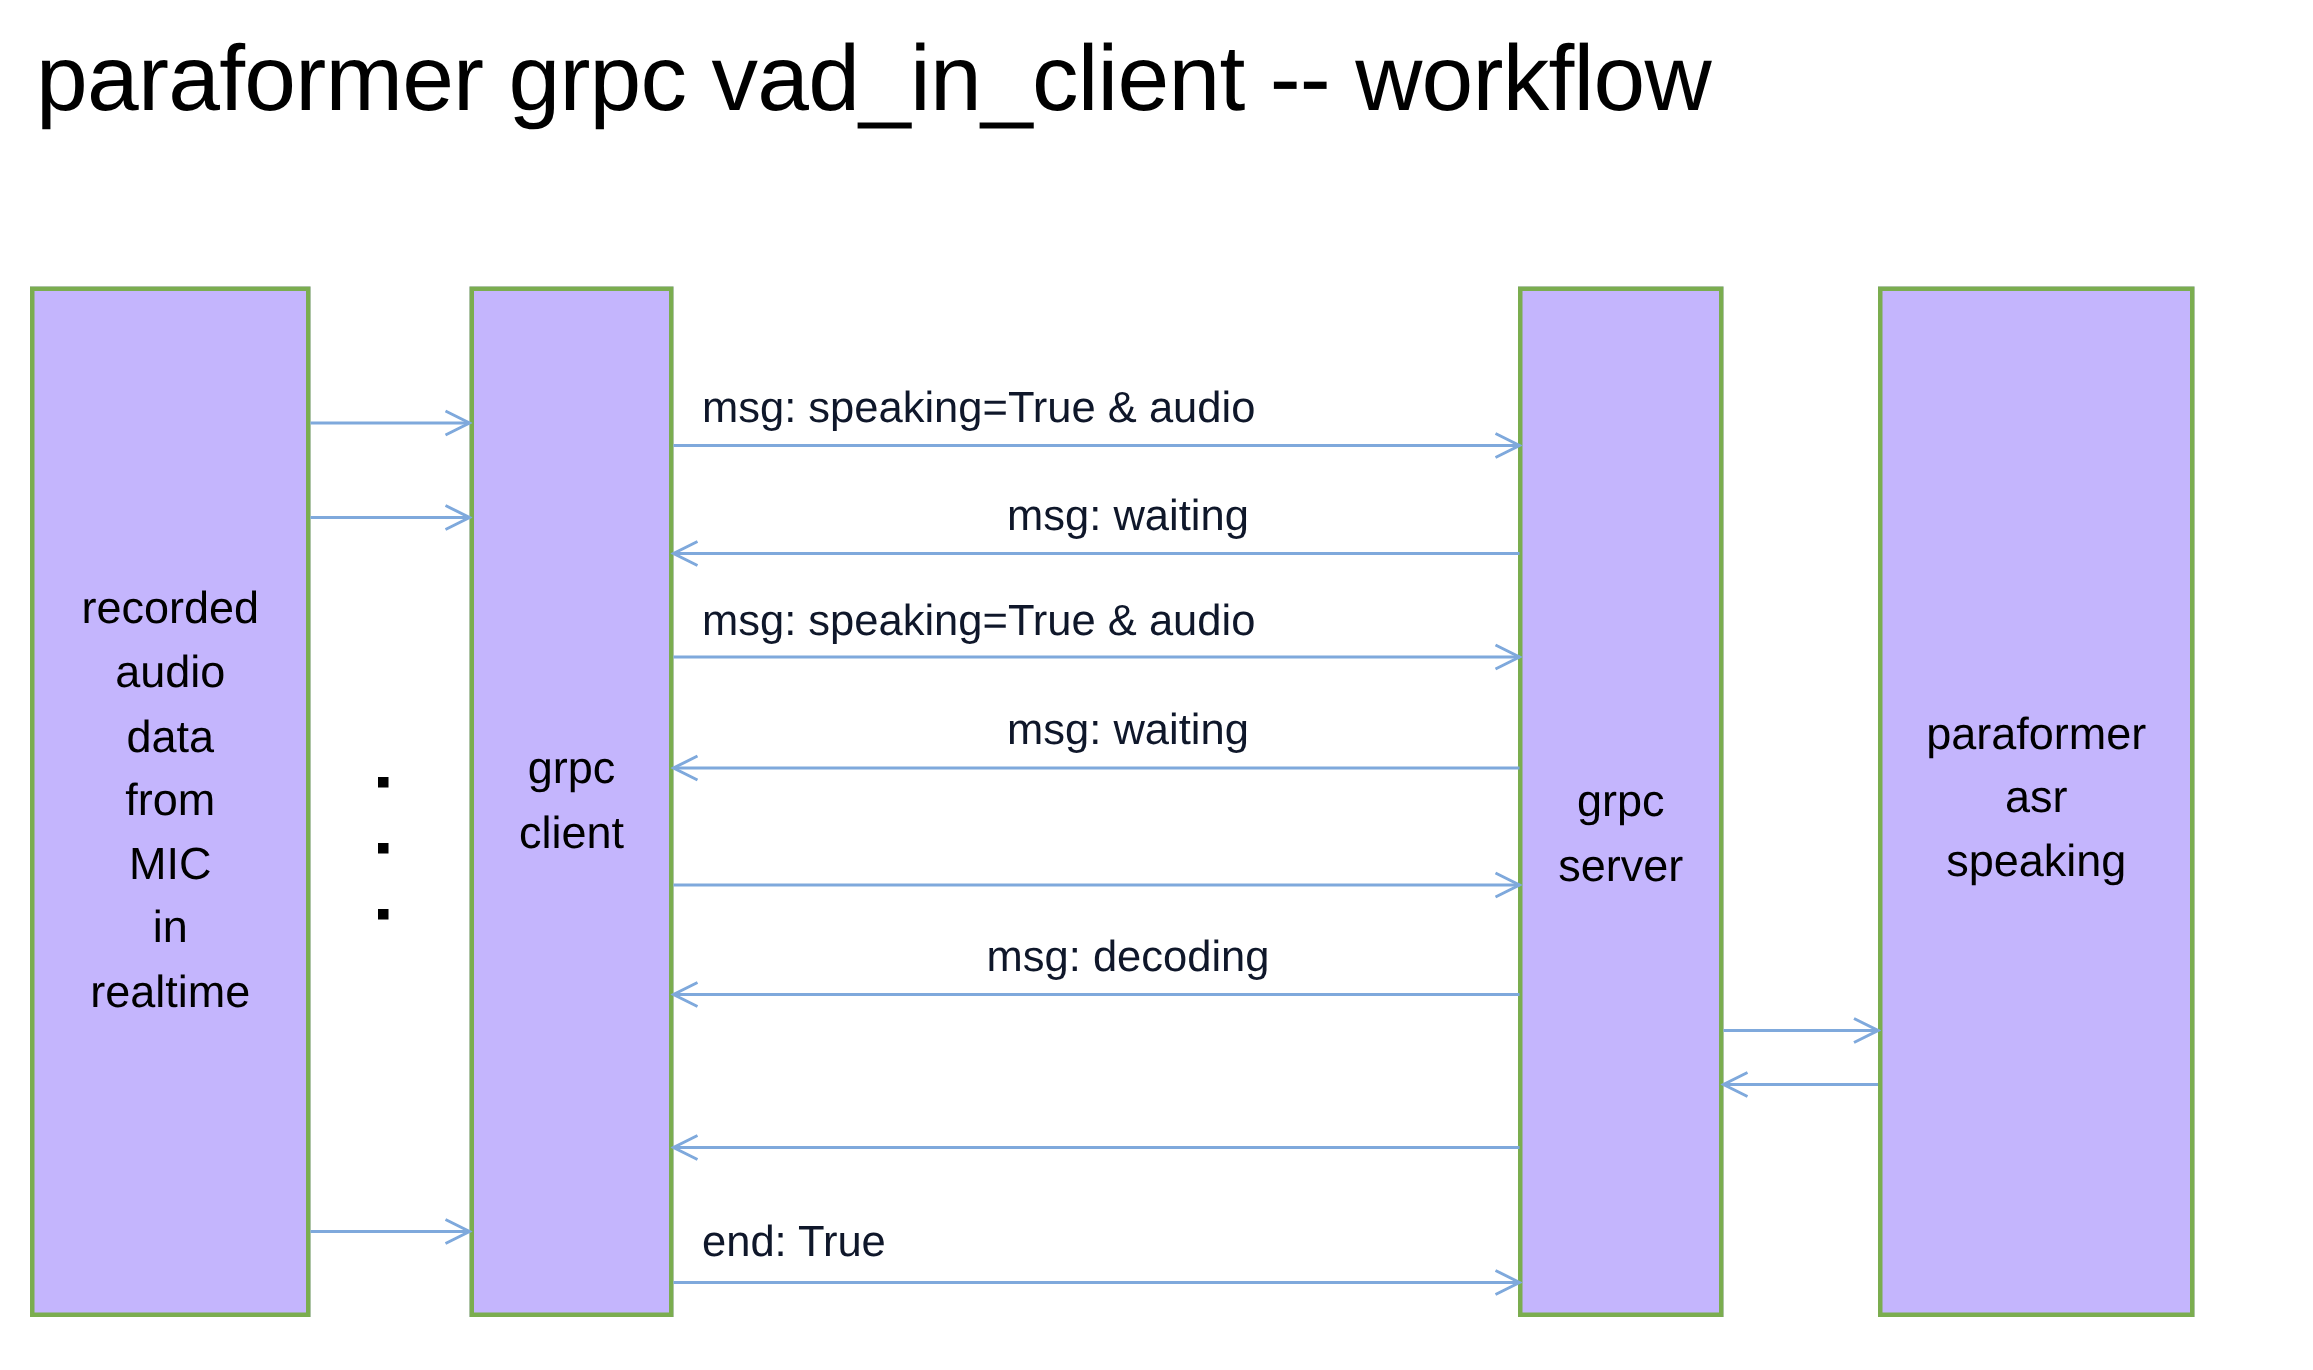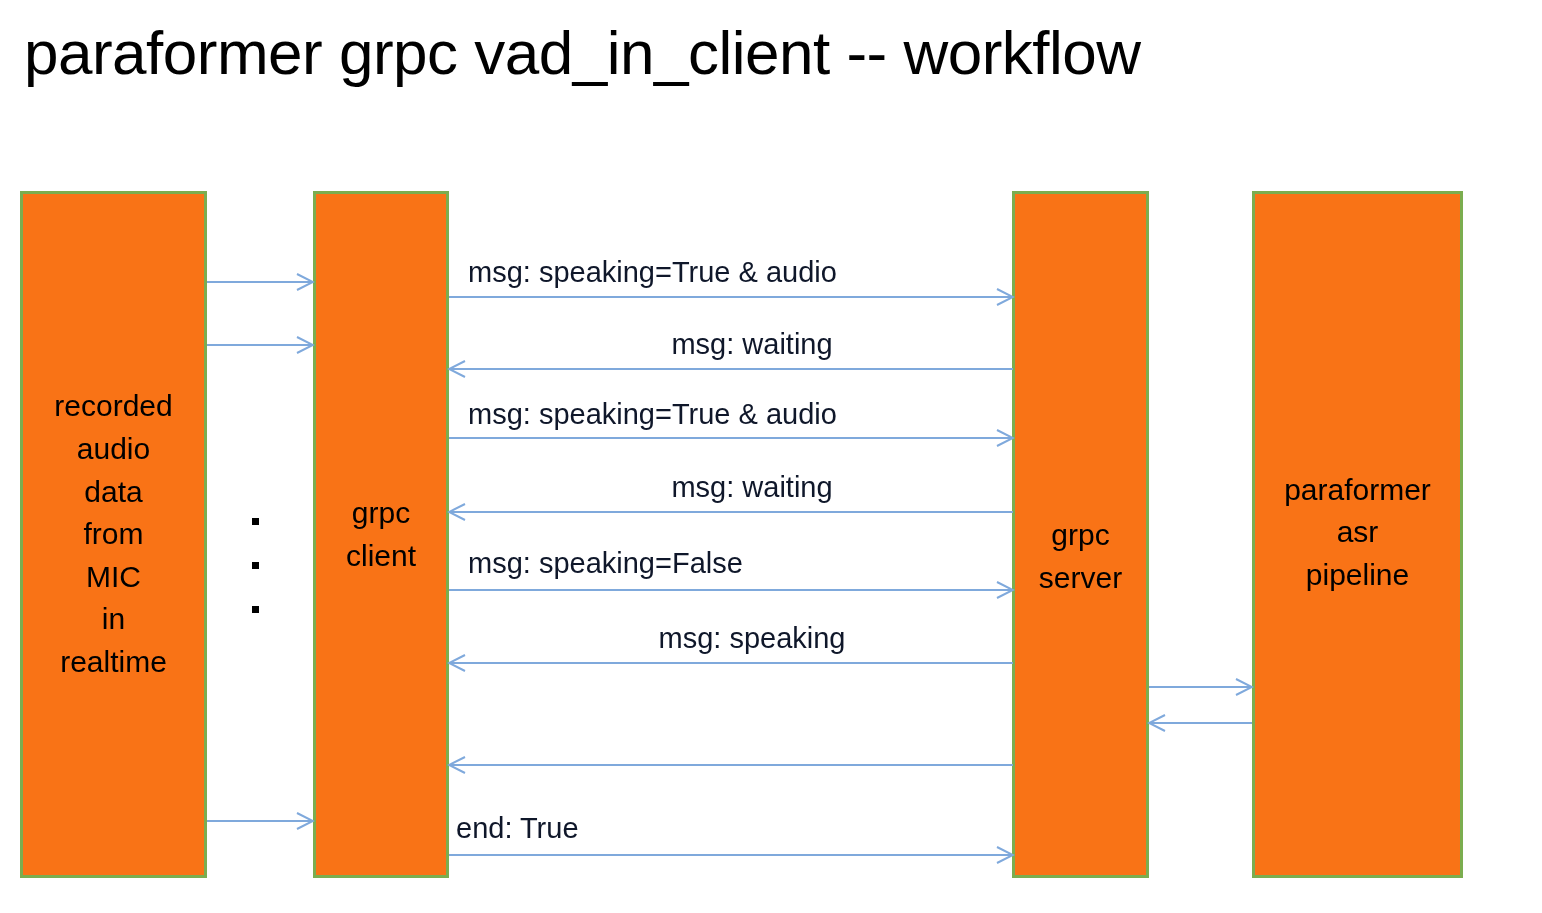--- a/index.html
+++ b/index.html
@@ -29,21 +29,21 @@
     letter-spacing: -0.5px;
     color: #000000;
     white-space: nowrap;
   }
 
   
   .lane {
     position: absolute;
     box-sizing: border-box;
     border: 3px solid #7BAD4F;
-    background: #f97316;
+    background: #c4b5fd;
     display: flex;
     align-items: center;
     justify-content: center;
   }
   .lane-label {
     text-align: center;
     font-size: 30px;
     line-height: 1.40;
     color: #000000;
     white-space: pre-line;
@@ -132,21 +132,21 @@
   </div>
 
   <div class="lane" id="lane-server">
     <div class="lane-label">grpc
 server</div>
   </div>
 
   <div class="lane" id="lane-pipeline">
     <div class="lane-label">paraformer
 asr
-pipeline</div>
+speaking</div>
   </div>
 
   <div id="ellipsis">
     <div class="dot"></div>
     <div class="dot"></div>
     <div class="dot"></div>
   </div>
 
   <div class="arrow right" style="left:207px; top:281px; width:106px;">
     <div class="shaft"></div>
@@ -208,50 +208,49 @@
   <div class="msg-label rt" style="left:502px; top:473px; width:500px;">msg: waiting</div>
   <div class="arrow left" style="left:449px; top:511px; width:564px;">
     <div class="shaft"></div>
     <div class="head">
       <svg width="20" height="20" viewBox="0 0 20 20">
           <path d="M18 2 L2 10 L18 18" fill="none" stroke="#7FA9DC" stroke-width="2"></path>
         </svg>
     </div>
   </div>
 
-  <div class="msg-label lt" style="left:468px; top:549px;">msg: speaking=False</div>
   <div class="arrow right" style="left:449px; top:589px; width:564px;">
     <div class="shaft"></div>
     <div class="head">
       <svg width="20" height="20" viewBox="0 0 20 20">
           <path d="M2 2 L18 10 L2 18" fill="none" stroke="#7FA9DC" stroke-width="2"></path>
         </svg>
     </div>
   </div>
 
-  <div class="msg-label rt" style="left:502px; top:624px; width:500px;">msg: speaking</div>
+  <div class="msg-label rt" style="left:502px; top:624px; width:500px;">msg: decoding</div>
   <div class="arrow left" style="left:449px; top:662px; width:564px;">
     <div class="shaft"></div>
     <div class="head">
       <svg width="20" height="20" viewBox="0 0 20 20">
           <path d="M18 2 L2 10 L18 18" fill="none" stroke="#7FA9DC" stroke-width="2"></path>
         </svg>
     </div>
   </div>
 
   <div class="arrow left" style="left:449px; top:764px; width:564px;">
     <div class="shaft"></div>
     <div class="head">
       <svg width="20" height="20" viewBox="0 0 20 20">
           <path d="M18 2 L2 10 L18 18" fill="none" stroke="#7FA9DC" stroke-width="2"></path>
         </svg>
     </div>
   </div>
 
-  <div class="msg-label lt" style="left:456px; top:814px;">end: True</div>
+  <div class="msg-label lt" style="left:468px; top:814px;">end: True</div>
   <div class="arrow right" style="left:449px; top:854px; width:564px;">
     <div class="shaft"></div>
     <div class="head">
       <svg width="20" height="20" viewBox="0 0 20 20">
           <path d="M2 2 L18 10 L2 18" fill="none" stroke="#7FA9DC" stroke-width="2"></path>
         </svg>
     </div>
   </div>
 
   <div class="arrow right" style="left:1149px; top:686px; width:103px;">

